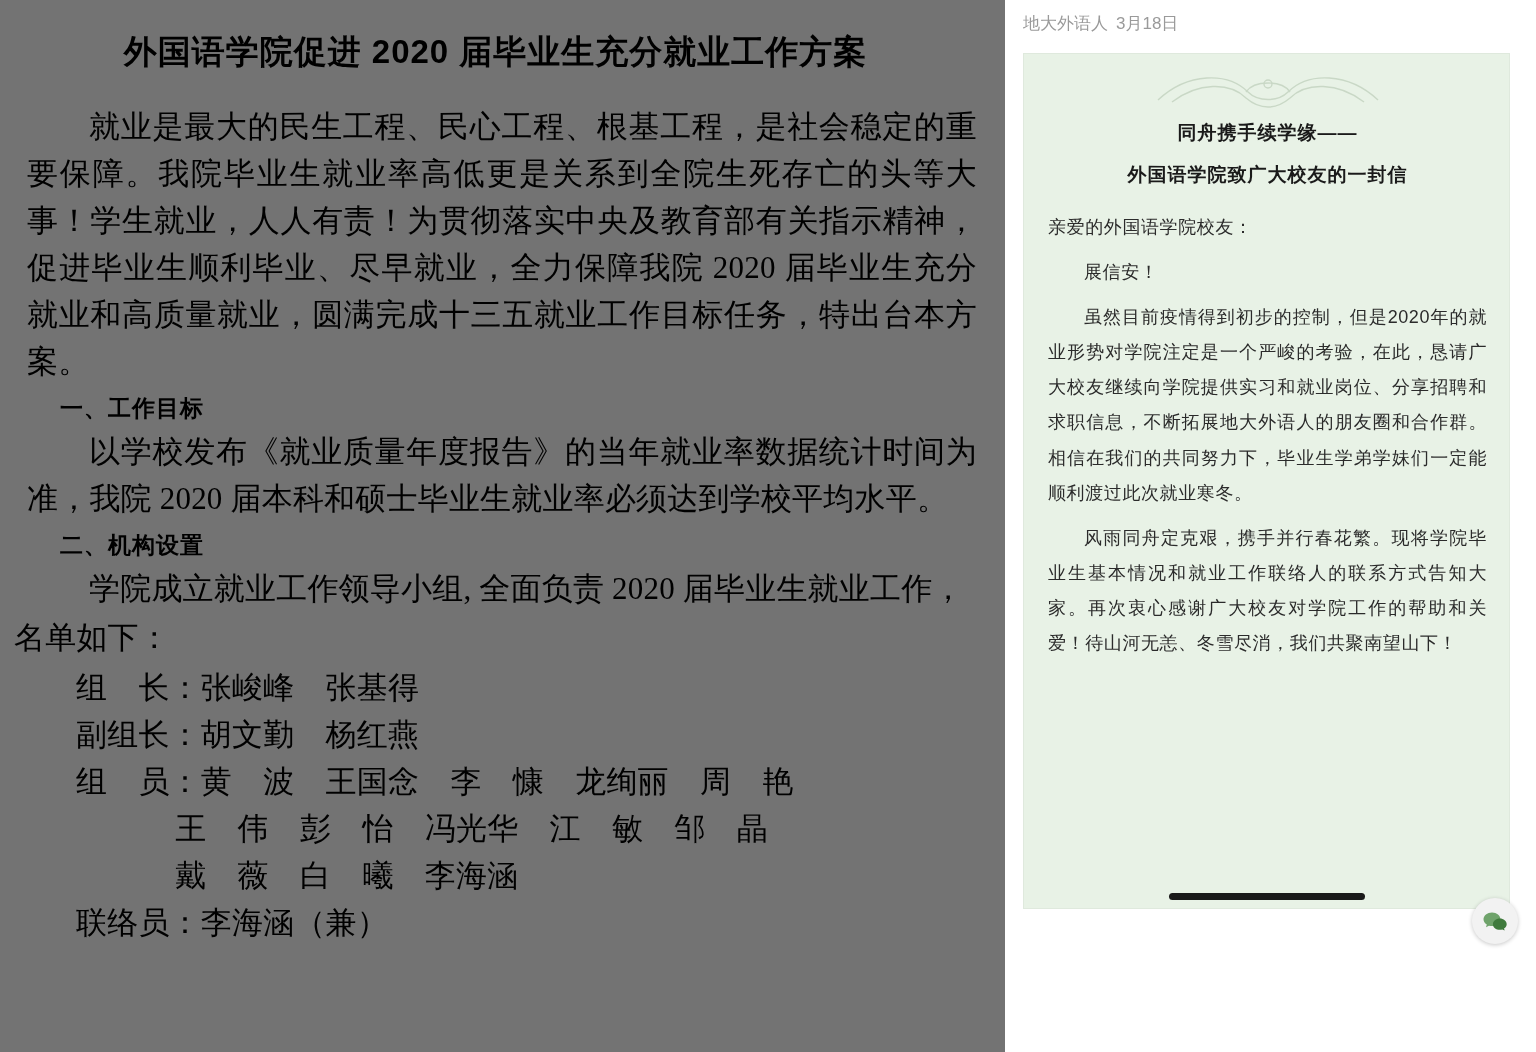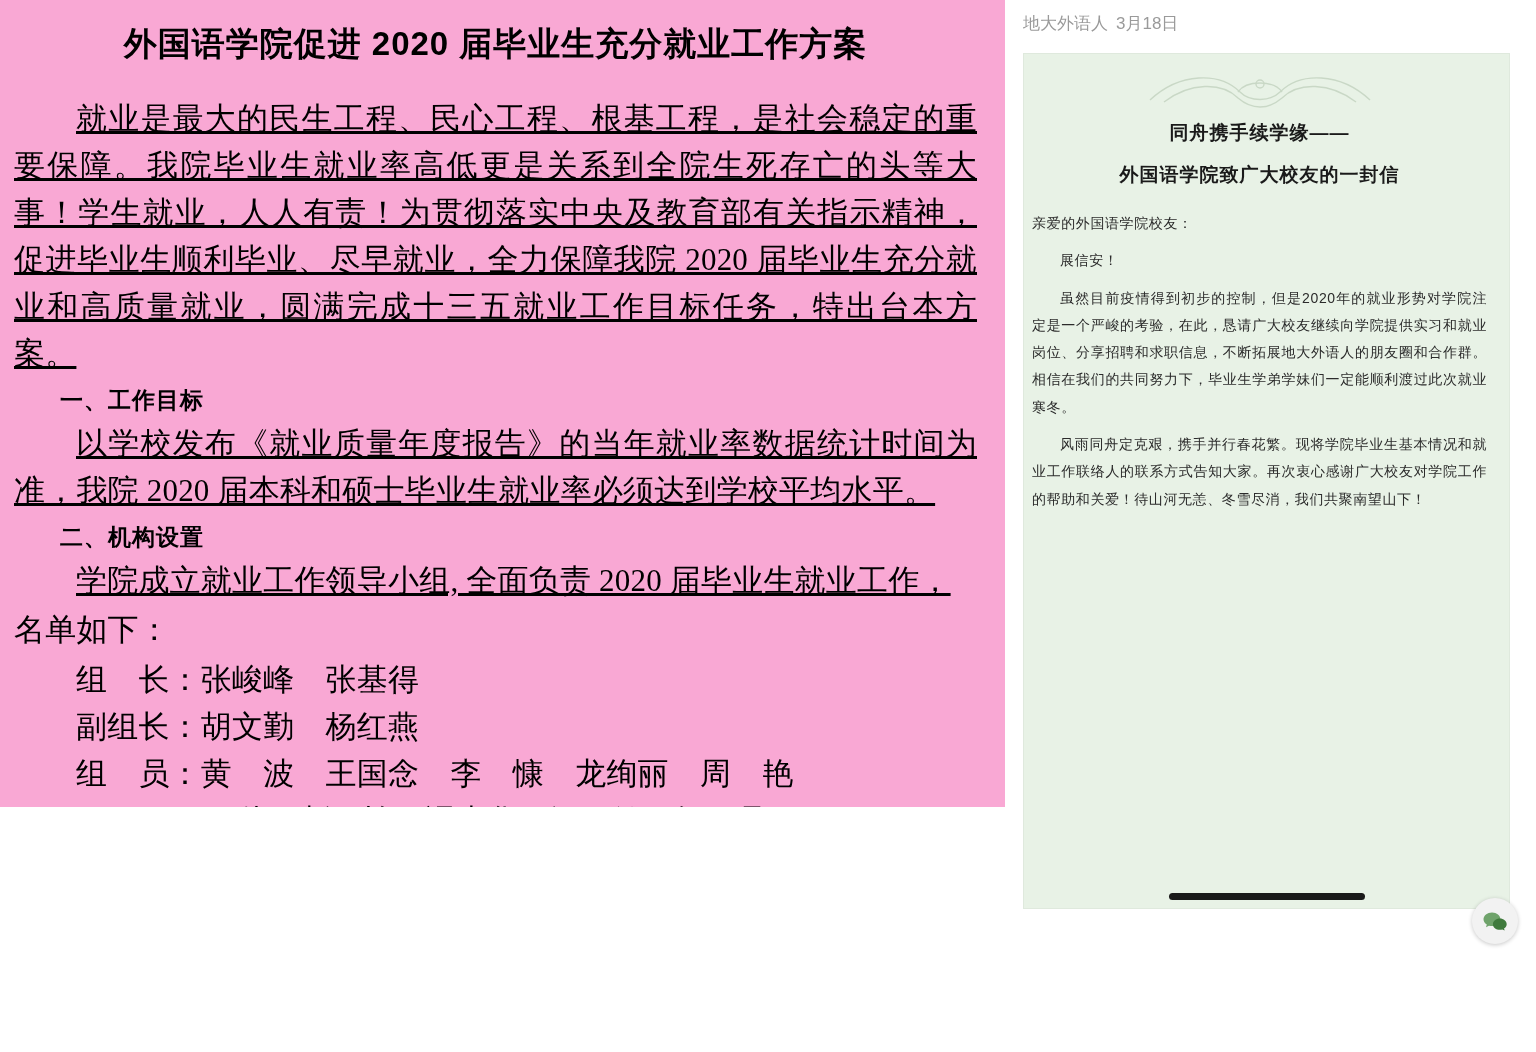--- a/index.html
+++ b/index.html
@@ -17,25 +17,25 @@
   .page {
     display: flex;
     width: 1536px;
     height: 1052px;
     position: relative;
   }
 
   
   .doc-panel {
     width: 1005px;
-    height: 807px;
-    position: relative;
-    background: #f9a8d4;
+    height: 1052px;
+    position: relative;
+    background: #737373;
     box-sizing: border-box;
-    padding: 8px 28px 0 14px;
+    padding: 16px 28px 0 14px;
     overflow: hidden;
   }
   .doc-title {
     font-family: "Liberation Sans", "DejaVu Sans", sans-serif;
     font-weight: bold;
     font-size: 33px;
     text-align: center;
     color: #000000;
     letter-spacing: 1px;
     margin: 14px 0 0 0;
@@ -44,22 +44,21 @@
   .doc-body {
     margin-top: 28px;
     font-size: 31px;
     line-height: 1.52;
     color: #000000;
     text-align: justify;
     letter-spacing: 0.2px;
   }
   .para {
     text-indent: 2em;
-    margin: 0 0 2px 0;
-    text-decoration: underline;
+    margin: 0 0 2px 13px;
   }
   .para-noindent {
     text-indent: 0;
     margin: 0 0 2px 0;
   }
   .heading {
     font-family: "Liberation Sans", "DejaVu Sans", sans-serif;
     font-weight: bold;
     font-size: 23px;
     text-indent: 2em;
@@ -107,21 +106,21 @@
     color: #9a9a9a;
   }
   .article-date {
     font-size: 17px;
     color: #9a9a9a;
   }
   .letter-card {
     background: #e8f2e6;
     border: 1px solid #dfe9dd;
     box-sizing: border-box;
-    padding: 14px 22px 26px 8px;
+    padding: 14px 22px 26px 24px;
     position: relative;
     height: 856px;
     overflow: hidden;
   }
   .ornament {
     height: 46px;
     display: flex;
     align-items: center;
     justify-content: center;
     margin-bottom: 6px;
@@ -136,21 +135,21 @@
   }
   .letter-head2 {
     text-align: center;
     font-size: 19px;
     font-weight: bold;
     color: #1a1a1a;
     letter-spacing: 1px;
     margin-bottom: 22px;
   }
   .letter-p {
-    font-size: 14px;
+    font-size: 18px;
     line-height: 1.95;
     color: #2b2b2b;
     letter-spacing: 0.6px;
     margin: 0 0 10px 0;
     text-align: justify;
   }
   .letter-p.indent {
     text-indent: 2em;
   }
   .scroll-bar {

